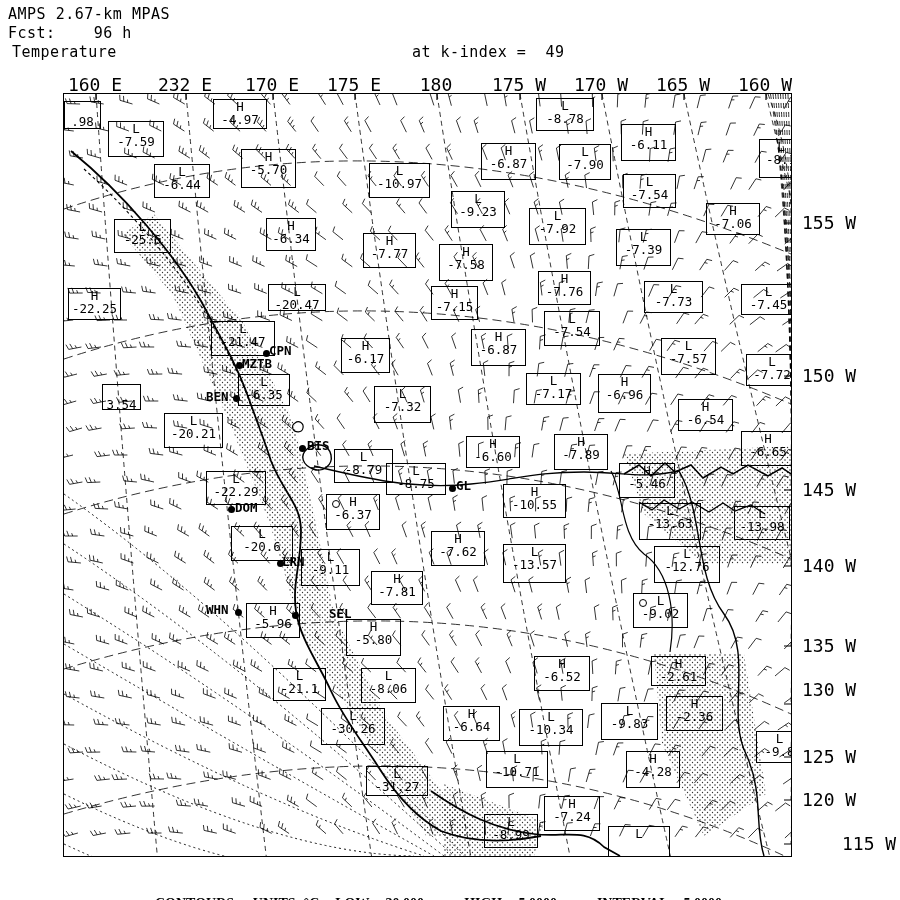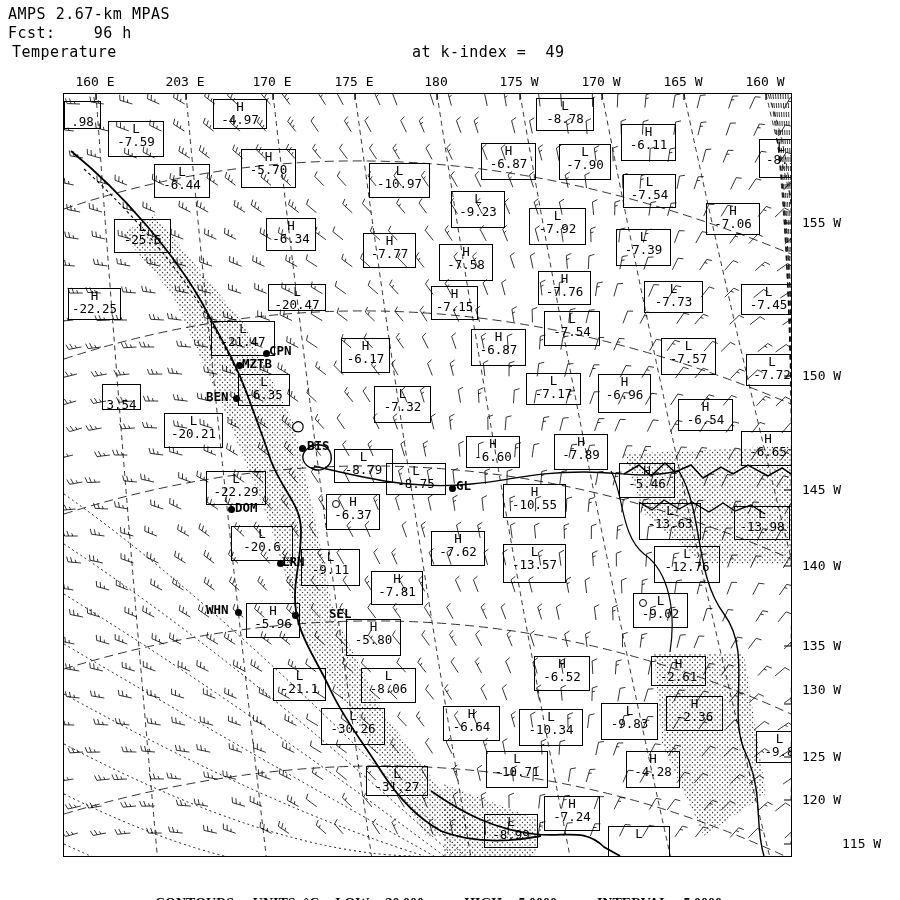--- a/index.html
+++ b/index.html
@@ -3,21 +3,21 @@
 <meta charset="utf-8">
 <style>
   html,body{margin:0;padding:0;background:#ffffff;}
   #stage{position:relative;width:900px;height:900px;background:#ffffff;overflow:hidden;
          font-family:"DejaVu Sans Mono","Liberation Mono",monospace;color:#000;}
   .hdr{position:absolute;font-size:15px;letter-spacing:.5px;white-space:pre;}
   .hdr-right{right:8px;text-align:right;}
   #map{position:absolute;left:63px;top:93px;width:727px;height:762px;border:1px solid #000;
        overflow:hidden;background:#fff;}
   #gfx{position:absolute;left:0;top:0;}
-  .axlab{position:absolute;font-size:13px;white-space:pre;}
+  .axlab{position:absolute;font-size:18px;white-space:pre;}
   .axlab.top{transform:translateX(-50%);}
   .axlab.right{transform:translateY(-50%);}
   .mk{position:absolute;border:1px solid #000;text-align:center;font-size:12.5px;
       line-height:1.12;background:transparent;}
   .mk .lt{height:13px;}
   .mk .vl{white-space:pre;}
   .mk .circ{position:absolute;left:5px;top:5px;width:6px;height:6px;border:1px solid #000;
       border-radius:50%;}
   .stn{position:absolute;font-size:12.5px;font-weight:bold;white-space:pre;}
   .stn-dot{position:absolute;width:7px;height:7px;background:#000;border-radius:50%;}
@@ -408,21 +408,21 @@
         <div class="stn-dot" style="left: 171px; top: 515px;"></div>
         <div class="stn" style="left: 142px; top: 508px;">WHN</div>
         <div class="stn-dot" style="left: 228px; top: 518px;"></div>
         <div class="stn" style="left: 234px; top: 512px; margin-left: 31px;">SEL</div>
         <div class="stn-dot" style="left: 385px; top: 391px;"></div>
         <div class="stn" style="left: 392px; top: 384px;">GL</div>
       </div>
 </div>
 <div id="axes">
       <div class="axlab top" style="left: 95px; top: 74px;">160 E</div>
-      <div class="axlab top" style="left: 185px; top: 74px;">203 E</div>
+      <div class="axlab top" style="left: 185px; top: 74px;">232 E</div>
       <div class="axlab top" style="left: 272px; top: 74px;">170 E</div>
       <div class="axlab top" style="left: 354px; top: 74px;">175 E</div>
       <div class="axlab top" style="left: 436px; top: 74px;">180</div>
       <div class="axlab top" style="left: 519px; top: 74px;">175 W</div>
       <div class="axlab top" style="left: 601px; top: 74px;">170 W</div>
       <div class="axlab top" style="left: 683px; top: 74px;">165 W</div>
       <div class="axlab top" style="left: 765px; top: 74px;">160 W</div>
       <div class="axlab right" style="left: 802px; top: 222px;">155 W</div>
       <div class="axlab right" style="left: 802px; top: 375px;">150 W</div>
       <div class="axlab right" style="left: 802px; top: 489px;">145 W</div>

